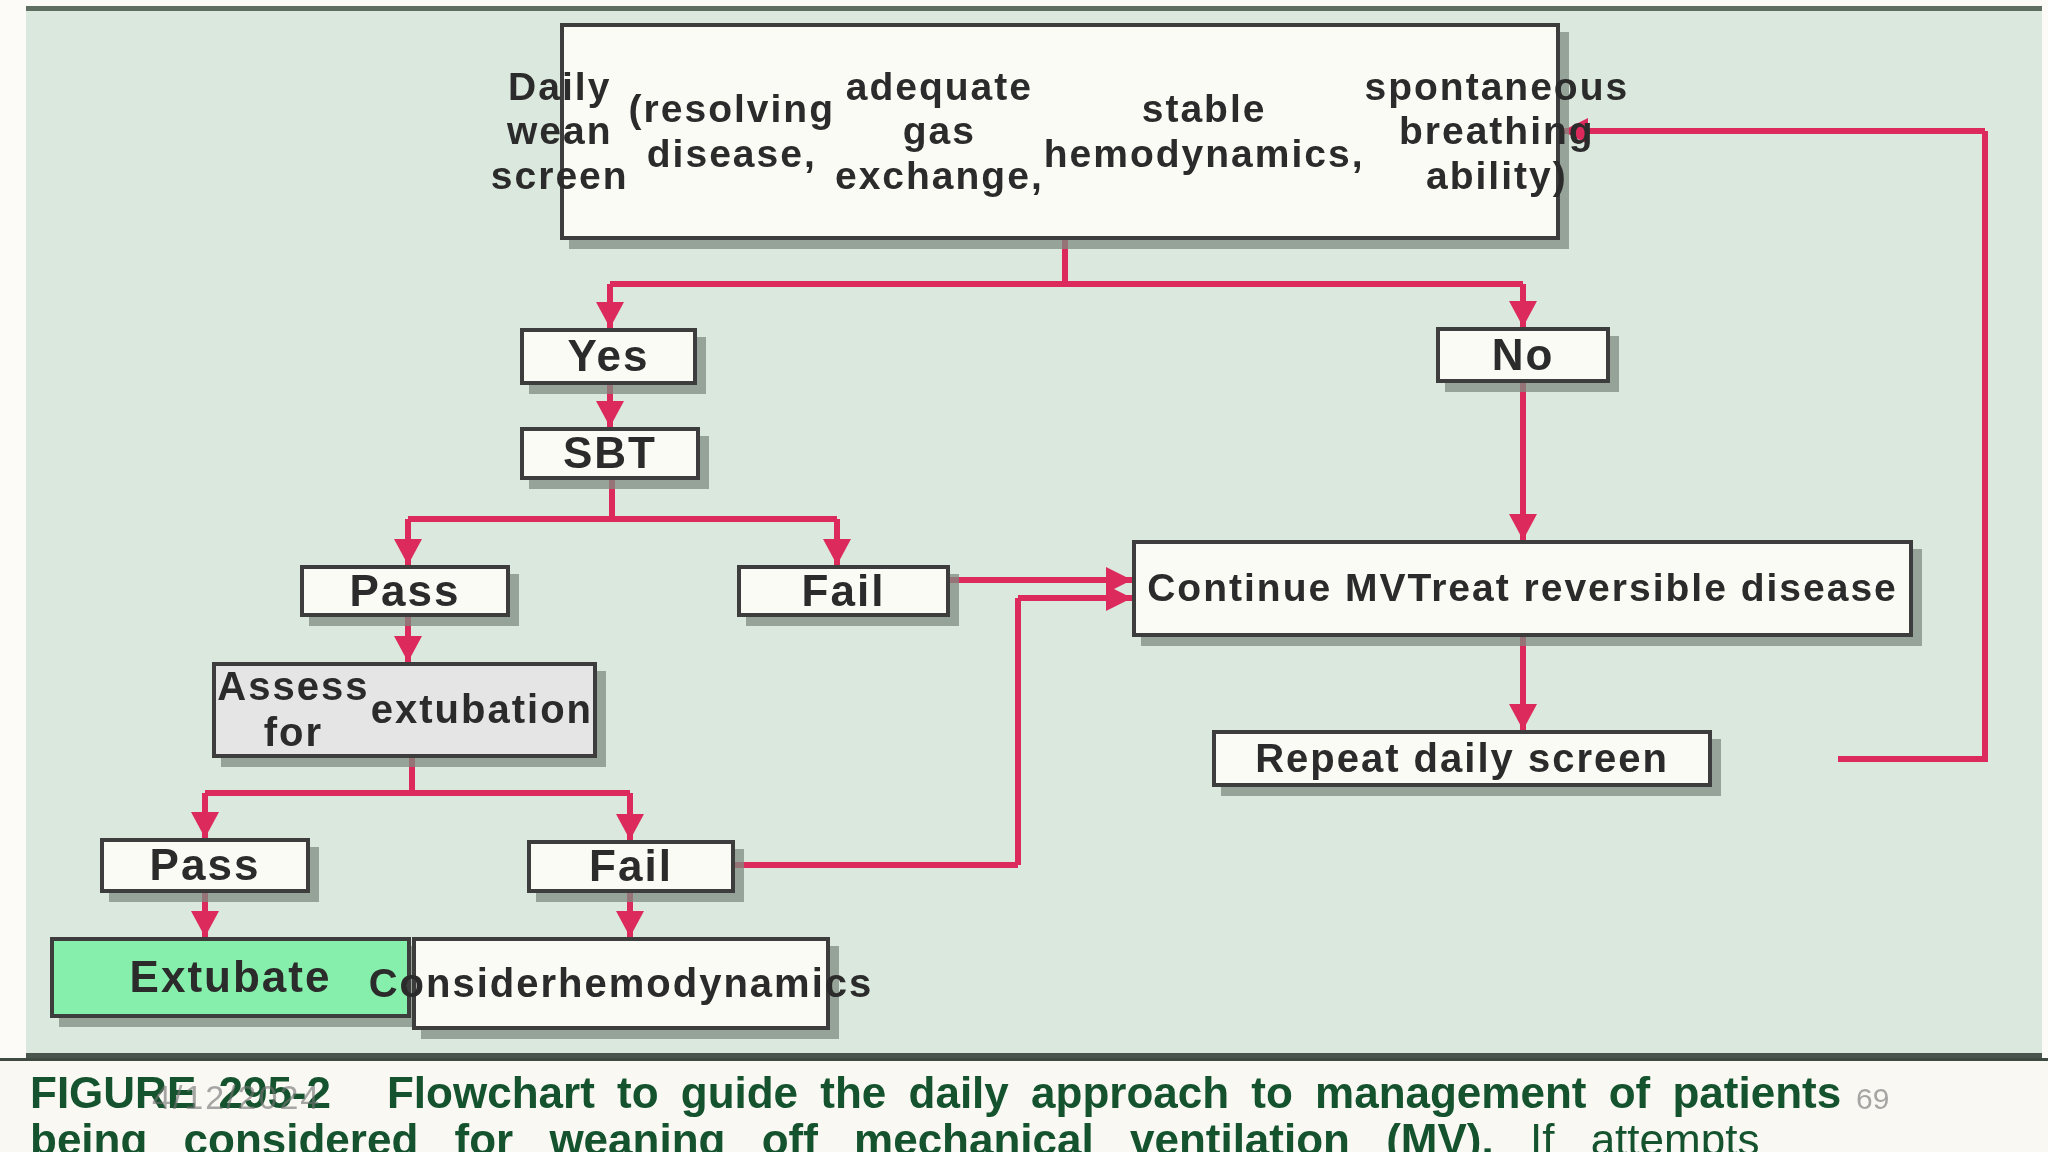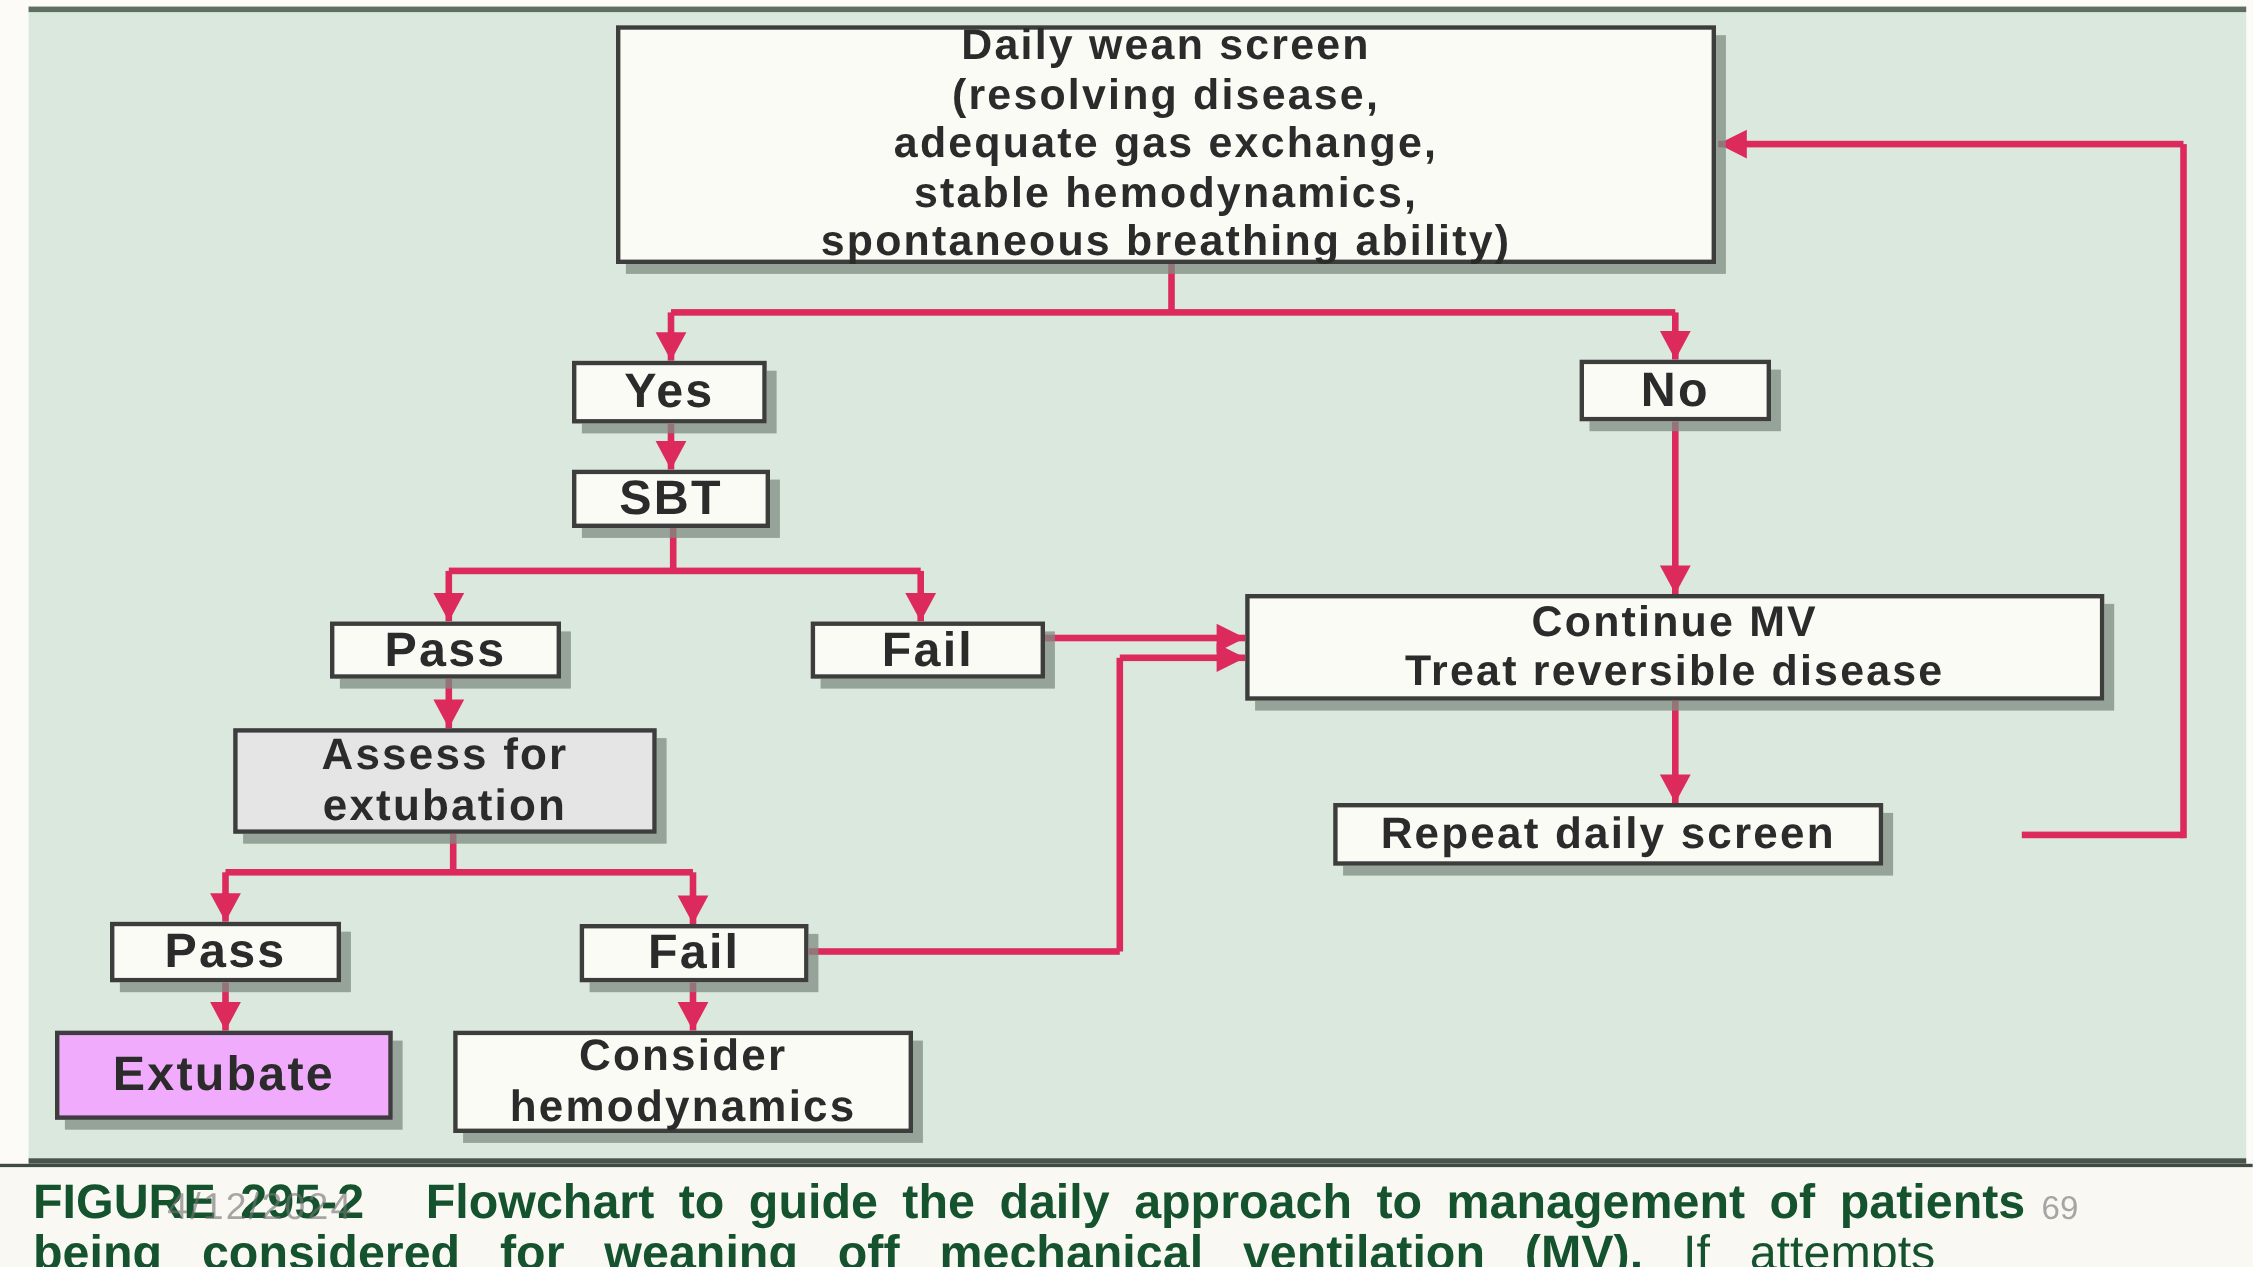--- a/index.html
+++ b/index.html
@@ -15,21 +15,21 @@
     border-top:5px solid #5e6e61;
     border-bottom:5px solid #49544c;
     box-sizing:border-box;
   }
   .layer{position:absolute;left:0;top:0;width:2048px;height:1152px;}
   .node{
     position:absolute;box-sizing:border-box;
     background:#fbfbf5;
     border:4px solid #3d3d3d;
     box-shadow:9px 9px 0 rgba(125,140,128,0.75);
-    display:flex;flex-direction:column;align-items:center;justify-content:center;
+    display:flex;flex-direction:row;align-items:center;justify-content:center;
     color:#2b2b2b;font-weight:700;letter-spacing:2px;text-align:center;
     line-height:1.14;
   }
   .seg{position:absolute;background:#dc2a5c;}
   .head{position:absolute;width:0;height:0;}
   .head-down{border-left:14px solid transparent;border-right:14px solid transparent;border-top:26px solid #dc2a5c;}
   .head-right{border-top:13px solid transparent;border-bottom:13px solid transparent;border-left:26px solid #dc2a5c;}
   .head-left{border-top:13px solid transparent;border-bottom:13px solid transparent;border-right:26px solid #dc2a5c;}
   .caption{
     position:absolute;left:0;top:1058px;width:2048px;height:94px;
@@ -113,21 +113,21 @@
       <div class="node" style="left: 212px; top: 662px; width: 385px; height: 96px; font-size: 40px; background: #e5e5e5; border-color: rgb(61, 61, 61); color: rgb(43, 43, 43);">
         <div class="nline">Assess for</div>
         <div class="nline">extubation</div>
       </div>
       <div class="node" style="left: 100px; top: 838px; width: 210px; height: 55px; font-size: 44px; background: rgb(251, 251, 245); border-color: rgb(61, 61, 61); color: rgb(43, 43, 43);">
         <div class="nline">Pass</div>
       </div>
       <div class="node" style="left: 527px; top: 840px; width: 208px; height: 53px; font-size: 44px; background: rgb(251, 251, 245); border-color: rgb(61, 61, 61); color: rgb(43, 43, 43);">
         <div class="nline">Fail</div>
       </div>
-      <div class="node" style="left: 50px; top: 937px; width: 307px; height: 81px; font-size: 44px; background: #f0abfc; border-color: rgb(61, 61, 61); color: rgb(43, 43, 43);">
+      <div class="node" style="left: 50px; top: 937px; width: 361px; height: 81px; font-size: 44px; background: #86efac; border-color: rgb(61, 61, 61); color: rgb(43, 43, 43);">
         <div class="nline">Extubate</div>
       </div>
       <div class="node" style="left: 412px; top: 937px; width: 418px; height: 93px; font-size: 40px; background: rgb(251, 251, 245); border-color: rgb(61, 61, 61); color: rgb(43, 43, 43);">
         <div class="nline">Consider</div>
         <div class="nline">hemodynamics</div>
       </div>
       <div class="node" style="left: 1436px; top: 327px; width: 174px; height: 56px; font-size: 44px; background: rgb(251, 251, 245); border-color: rgb(61, 61, 61); color: rgb(43, 43, 43);">
         <div class="nline">No</div>
       </div>
       <div class="node" style="left: 1132px; top: 540px; width: 781px; height: 97px; font-size: 39px; background: rgb(251, 251, 245); border-color: rgb(61, 61, 61); color: rgb(43, 43, 43);">

